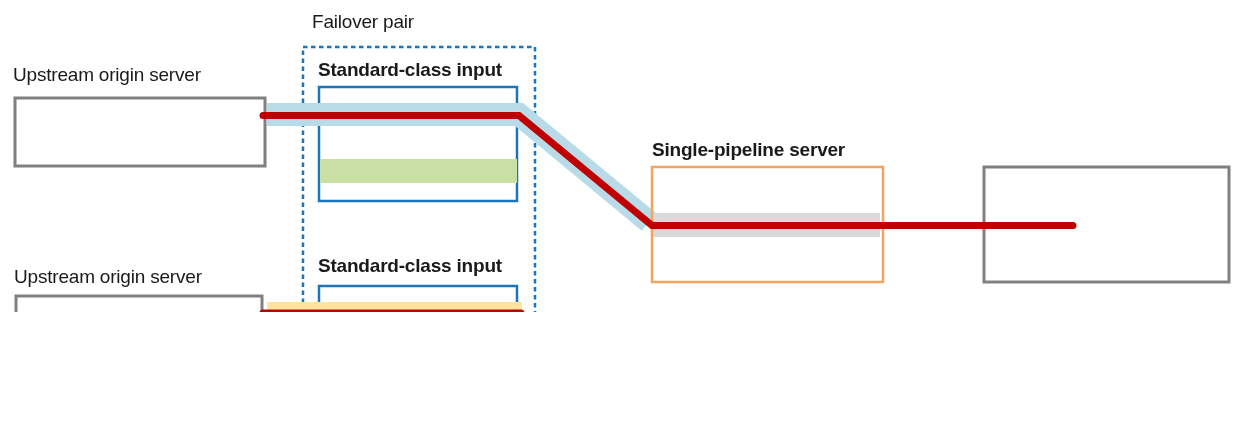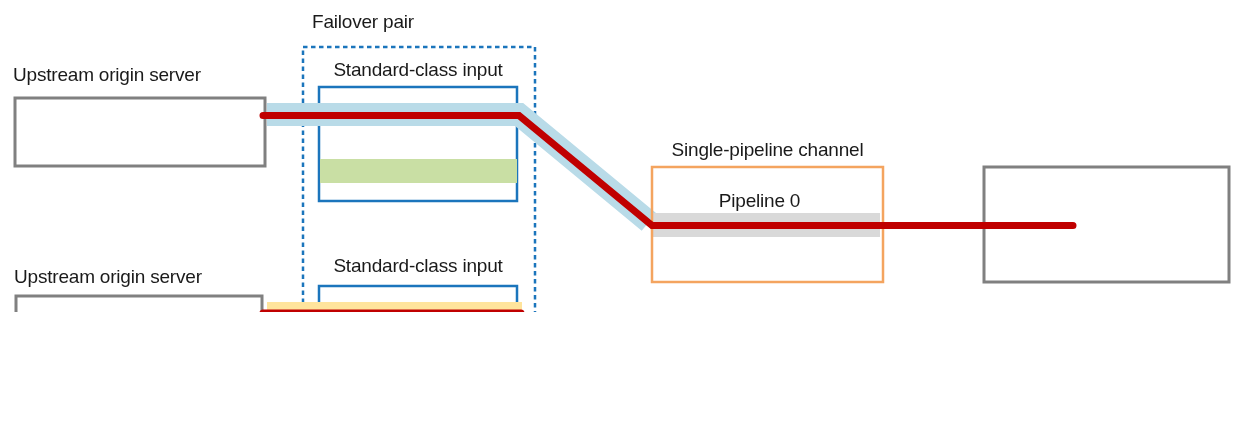--- a/index.html
+++ b/index.html
@@ -13,21 +13,21 @@
   }
   #shapes { position: absolute; left: 0; top: 0; }
   .lbl {
     position: absolute;
     font-size: 19px;
     line-height: 23px;
     color: #1a1a1a;
     white-space: nowrap;
     letter-spacing: -0.2px;
   }
-  .lbl.center { text-align: center; white-space: nowrap; }
+  .lbl.center { text-align: left; white-space: nowrap; font-weight: bold; }
 </style>
 </head>
 <body>
 
 <div id="canvas">
 
   <svg id="shapes" width="1238" height="429" viewBox="0 0 1238 429">
 
     <rect x="303" y="47" width="232" height="376" fill="none" stroke-width="2.5" stroke-dasharray="4.5 3.5" stroke="#1b75bc"></rect>
 
@@ -54,22 +54,21 @@
 
     <line x1="263" y1="313" x2="521" y2="313" stroke-width="7" stroke-linecap="round" stroke="#c00000"></line>
   </svg>
 
   <div class="lbl" style="left:312px; top:10px;">Failover pair</div>
 
   <div class="lbl" style="left:13px; top:63px;">Upstream origin server</div>
 
   <div class="lbl center" style="left:318px; top:58px; width:200px;">Standard-class input</div>
 
-  <div class="lbl center" style="left:652px; top:138px; width:231px;">Single-pipeline channel</div>
+  <div class="lbl center" style="left:652px; top:138px; width:231px;">Single-pipeline server</div>
 
 
-  <div class="lbl center" style="left:644px; top:189px; width:231px;">Pipeline 0</div>
 
   <div class="lbl center" style="left:318px; top:254px; width:200px;">Standard-class input</div>
 
   <div class="lbl" style="left:14px; top:265px;">Upstream origin server</div>
 
 </div>
 
 </body></html>

